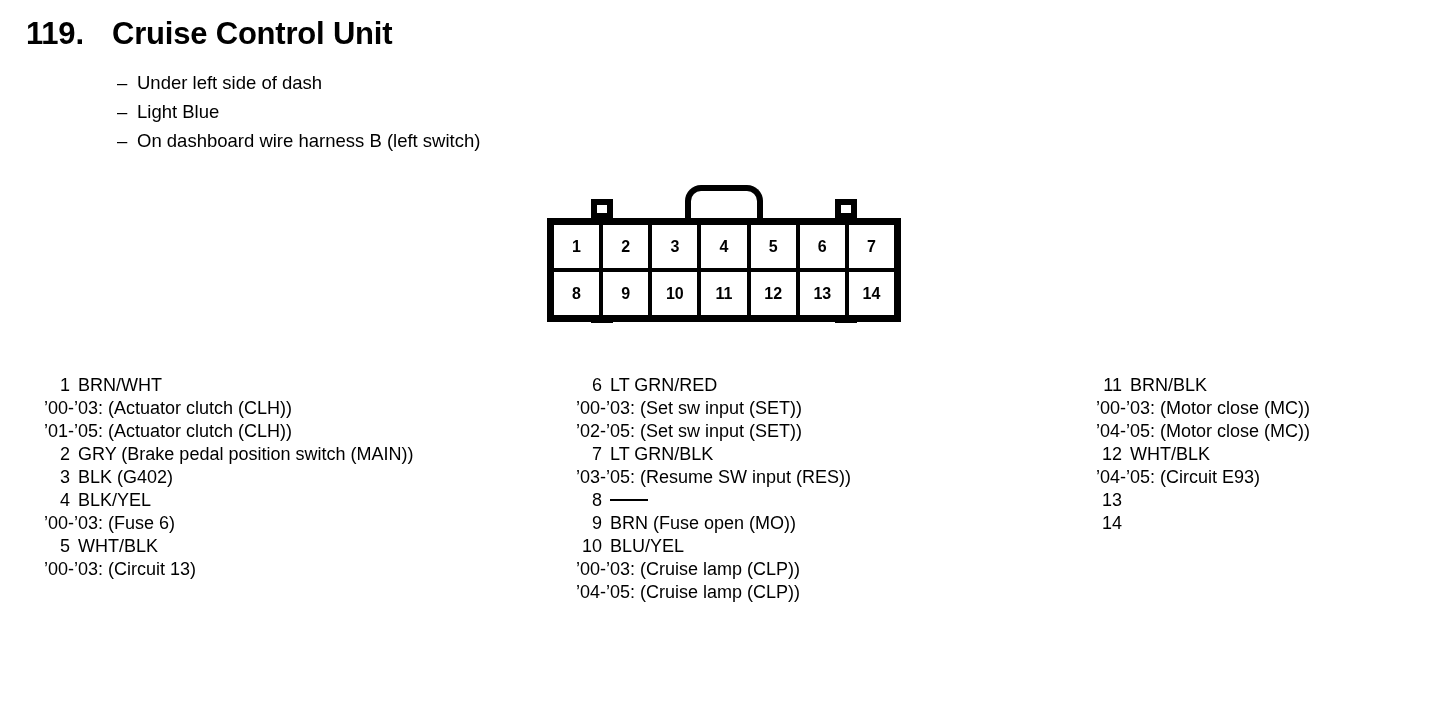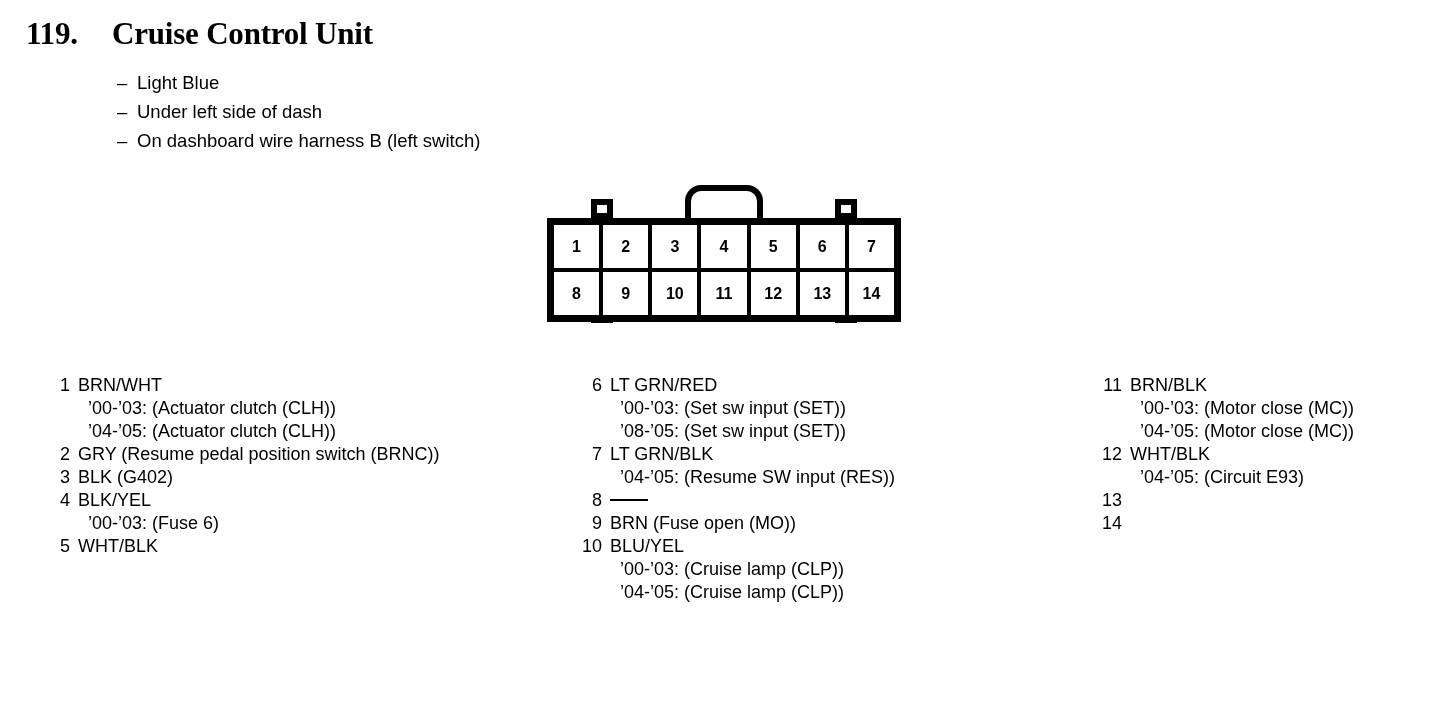--- a/index.html
+++ b/index.html
@@ -19,21 +19,20 @@
 
   
   .page-title {
     position: absolute;
     left: 26px;
     top: 16px;
     font-size: 31px;
     font-weight: bold;
     letter-spacing: -0.2px;
     white-space: nowrap;
-    font-family: Liberation Serif, serif;
   }
   .page-title .title-num {
     display: inline-block;
     min-width: 86px;
   }
 
   .notes {
     position: absolute;
     left: 117px;
     top: 68px;
@@ -151,41 +150,40 @@
     flex: 0 0 26px;
     text-align: right;
     margin-right: 8px;
   }
   .pin-label {
     white-space: nowrap;
   }
   .pin-sub {
     font-size: 18px;
     line-height: 23px;
-    margin-left: 44px;
     white-space: nowrap;
   }
   .pin-dash {
     display: inline-block;
     width: 38px;
     border-bottom: 2.5px solid #000;
     position: relative;
     top: -5px;
   }
 </style>
 </head>
 <body>
 
 <div class="page-title">
   <span class="title-num">119.</span><span>Cruise Control Unit</span>
 </div>
 
 <div class="notes">
+    <div class="note-line"><span class="note-dash">–</span><span>Under left side of dash</span></div>
     <div class="note-line"><span class="note-dash">–</span><span>Light Blue</span></div>
-    <div class="note-line"><span class="note-dash">–</span><span>Under left side of dash</span></div>
     <div class="note-line"><span class="note-dash">–</span><span>On dashboard wire harness B (left switch)</span></div>
   </div>
 
 <div class="connector">
   <div class="conn-latch">
     <div class="conn-latch-inner"></div>
   </div>
   <div class="conn-tab t-left"></div>
   <div class="conn-tab t-right"></div>
   <div class="conn-tab b-left"></div>
@@ -213,63 +211,64 @@
   </div>
 </div>
 
 <div class="legend-col col-1">
     <div class="pin-entry">
       <div class="pin-main">
         <span class="pin-num">1</span>
         <span class="pin-label">BRN/WHT</span>
       </div>
       <div class="pin-sub">’00-’03: (Actuator clutch (CLH))</div>
-      <div class="pin-sub">’04-’05: (Actuator clutch (CLH))</div>
+      <div class="pin-sub">’01-’05: (Actuator clutch (CLH))</div>
     </div>
     <div class="pin-entry">
       <div class="pin-main">
         <span class="pin-num">2</span>
-        <span class="pin-label">GRY (Resume pedal position switch (BRNC))</span>
+        <span class="pin-label">GRY (Brake pedal position switch (MAIN))</span>
       </div>
     </div>
     <div class="pin-entry">
       <div class="pin-main">
         <span class="pin-num">3</span>
         <span class="pin-label">BLK (G402)</span>
       </div>
     </div>
     <div class="pin-entry">
       <div class="pin-main">
         <span class="pin-num">4</span>
         <span class="pin-label">BLK/YEL</span>
       </div>
       <div class="pin-sub">’00-’03: (Fuse 6)</div>
     </div>
     <div class="pin-entry">
       <div class="pin-main">
         <span class="pin-num">5</span>
         <span class="pin-label">WHT/BLK</span>
       </div>
+      <div class="pin-sub">’00-’03: (Circuit 13)</div>
     </div>
   </div>
 <div class="legend-col col-2">
     <div class="pin-entry">
       <div class="pin-main">
         <span class="pin-num">6</span>
         <span class="pin-label">LT GRN/RED</span>
       </div>
       <div class="pin-sub">’00-’03: (Set sw input (SET))</div>
-      <div class="pin-sub">’08-’05: (Set sw input (SET))</div>
+      <div class="pin-sub">’02-’05: (Set sw input (SET))</div>
     </div>
     <div class="pin-entry">
       <div class="pin-main">
         <span class="pin-num">7</span>
         <span class="pin-label">LT GRN/BLK</span>
       </div>
-      <div class="pin-sub">’04-’05: (Resume SW input (RES))</div>
+      <div class="pin-sub">’03-’05: (Resume SW input (RES))</div>
     </div>
     <div class="pin-entry">
       <div class="pin-main">
         <span class="pin-num">8</span>
         <span class="pin-dash"></span>
       </div>
     </div>
     <div class="pin-entry">
       <div class="pin-main">
         <span class="pin-num">9</span>

